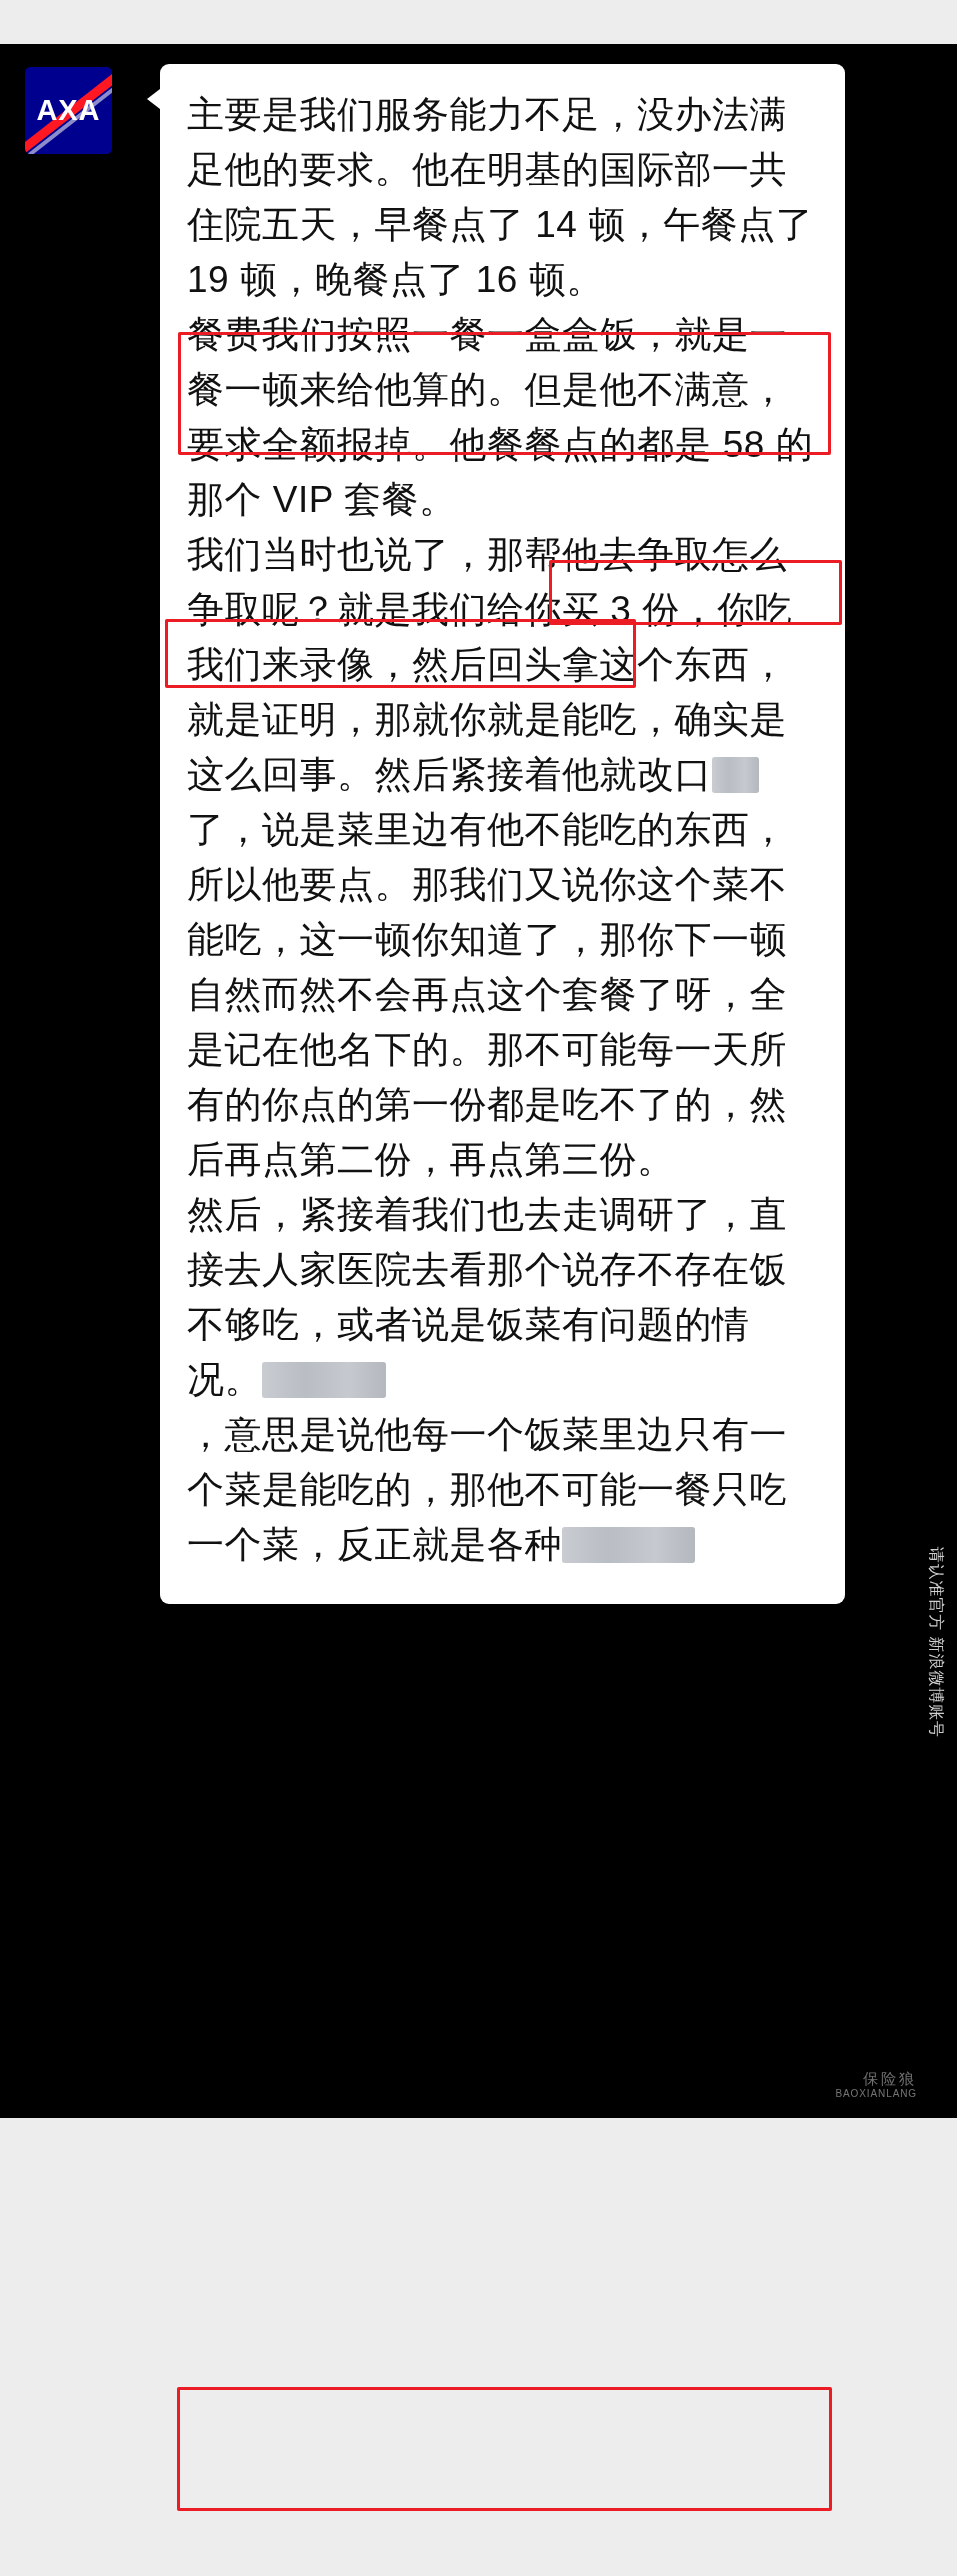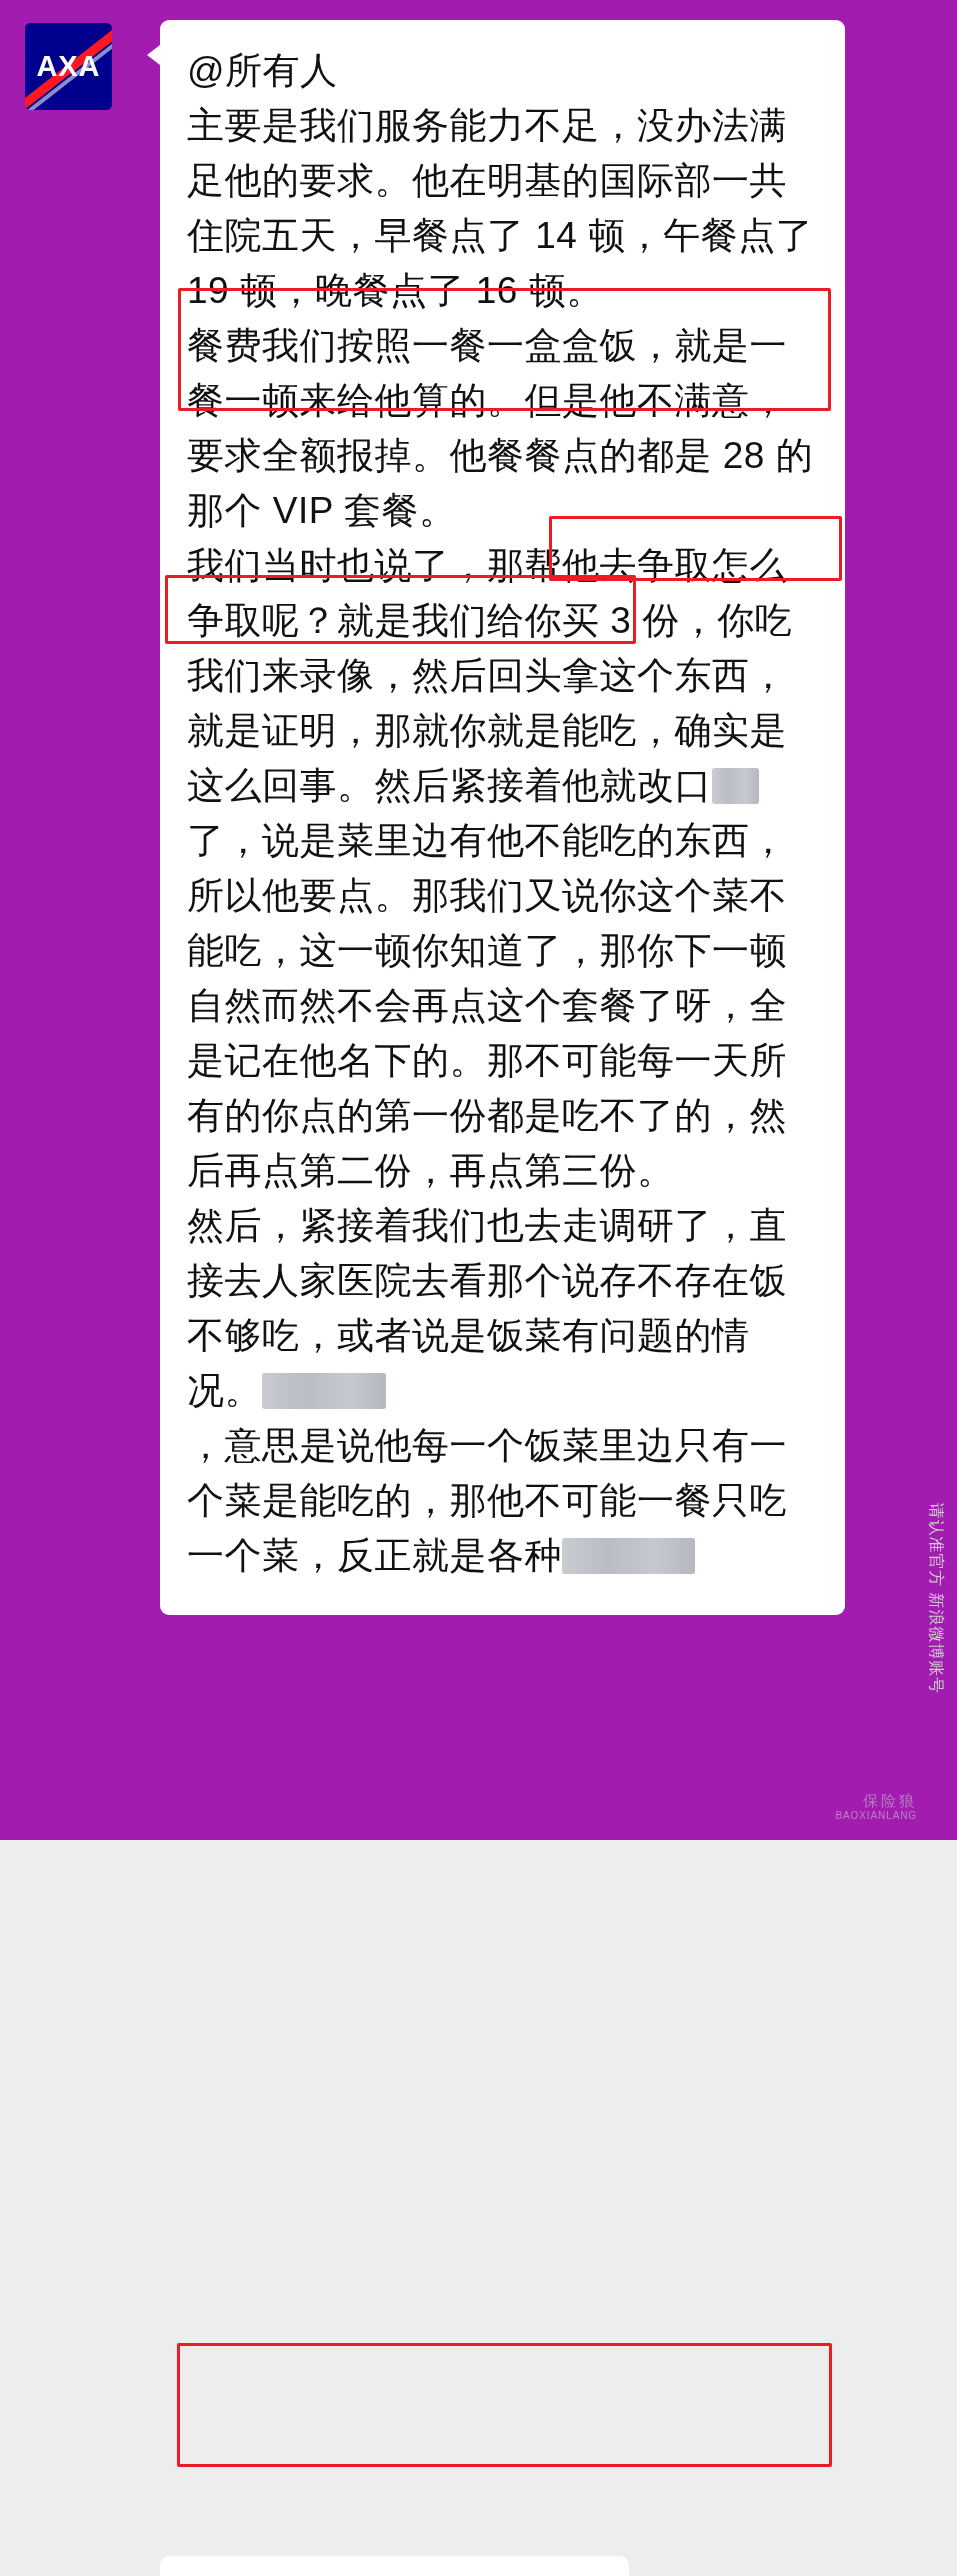--- a/index.html
+++ b/index.html
@@ -10,22 +10,23 @@
   body {
     width: 957px;
     height: 2576px;
     font-family: "Liberation Sans", sans-serif;
     position: relative;
     overflow: hidden;
   }
   .screen {
     position: relative;
     width: 957px;
-    height: 1840px;
-    background: #a21caf;
+    height: 2074px;
+    background: #000000;
+    margin-top: 44px;
   }
 
   
   .avatar {
     position: absolute;
     left: 25px;
     top: 23.4px;
     width: 87px;
     height: 87px;
     background: #00008f;
@@ -192,23 +193,22 @@
 <div class="screen">
 
   <div class="avatar">
     <div class="slash"></div>
     <div class="slash2"></div>
     <div class="axa-text">AXA</div>
   </div>
 
   <div class="bubble">
     <div class="msg-text">
-      <p class="mention">@所有人</p>
       <p>主要是我们服务能力不足，没办法满足他的要求。他在明基的国际部一共住院五天，早餐点了 14 顿，午餐点了 19 顿，晚餐点了 16 顿。</p>
-      <p>餐费我们按照一餐一盒盒饭，就是一餐一顿来给他算的。但是他不满意，要求全额报掉。他餐餐点的都是 28 的那个 VIP 套餐。</p>
+      <p>餐费我们按照一餐一盒盒饭，就是一餐一顿来给他算的。但是他不满意，要求全额报掉。他餐餐点的都是 58 的那个 VIP 套餐。</p>
       <p><span>我们当时也说了，那帮他去争取怎么争取呢？就是我们给你买 3 份，你吃我们来录像，然后回头拿这个东西，就是证明，那就你就是能吃，确实是这么回事。然后紧接着他就改口</span><span class="redact r1"></span></p>
       <p>了，说是菜里边有他不能吃的东西，所以他要点。那我们又说你这个菜不能吃，这一顿你知道了，那你下一顿自然而然不会再点这个套餐了呀，全是记在他名下的。那不可能每一天所有的你点的第一份都是吃不了的，然后再点第二份，再点第三份。</p>
       <p><span>然后，紧接着我们也去走调研了，直接去人家医院去看那个说存不存在饭不够吃，或者说是饭菜有问题的情况。</span><span class="redact r2"></span></p>
       <p><span>，意思是说他每一个饭菜里边只有一个菜是能吃的，那他不可能一餐只吃一个菜，反正就是各种</span><span class="redact r4"></span></p>
     </div>
   </div>
 
   <div class="redbox" id="box-a"></div>
   <div class="redbox" id="box-b"></div>
   <div class="redbox" id="box-c"></div>

